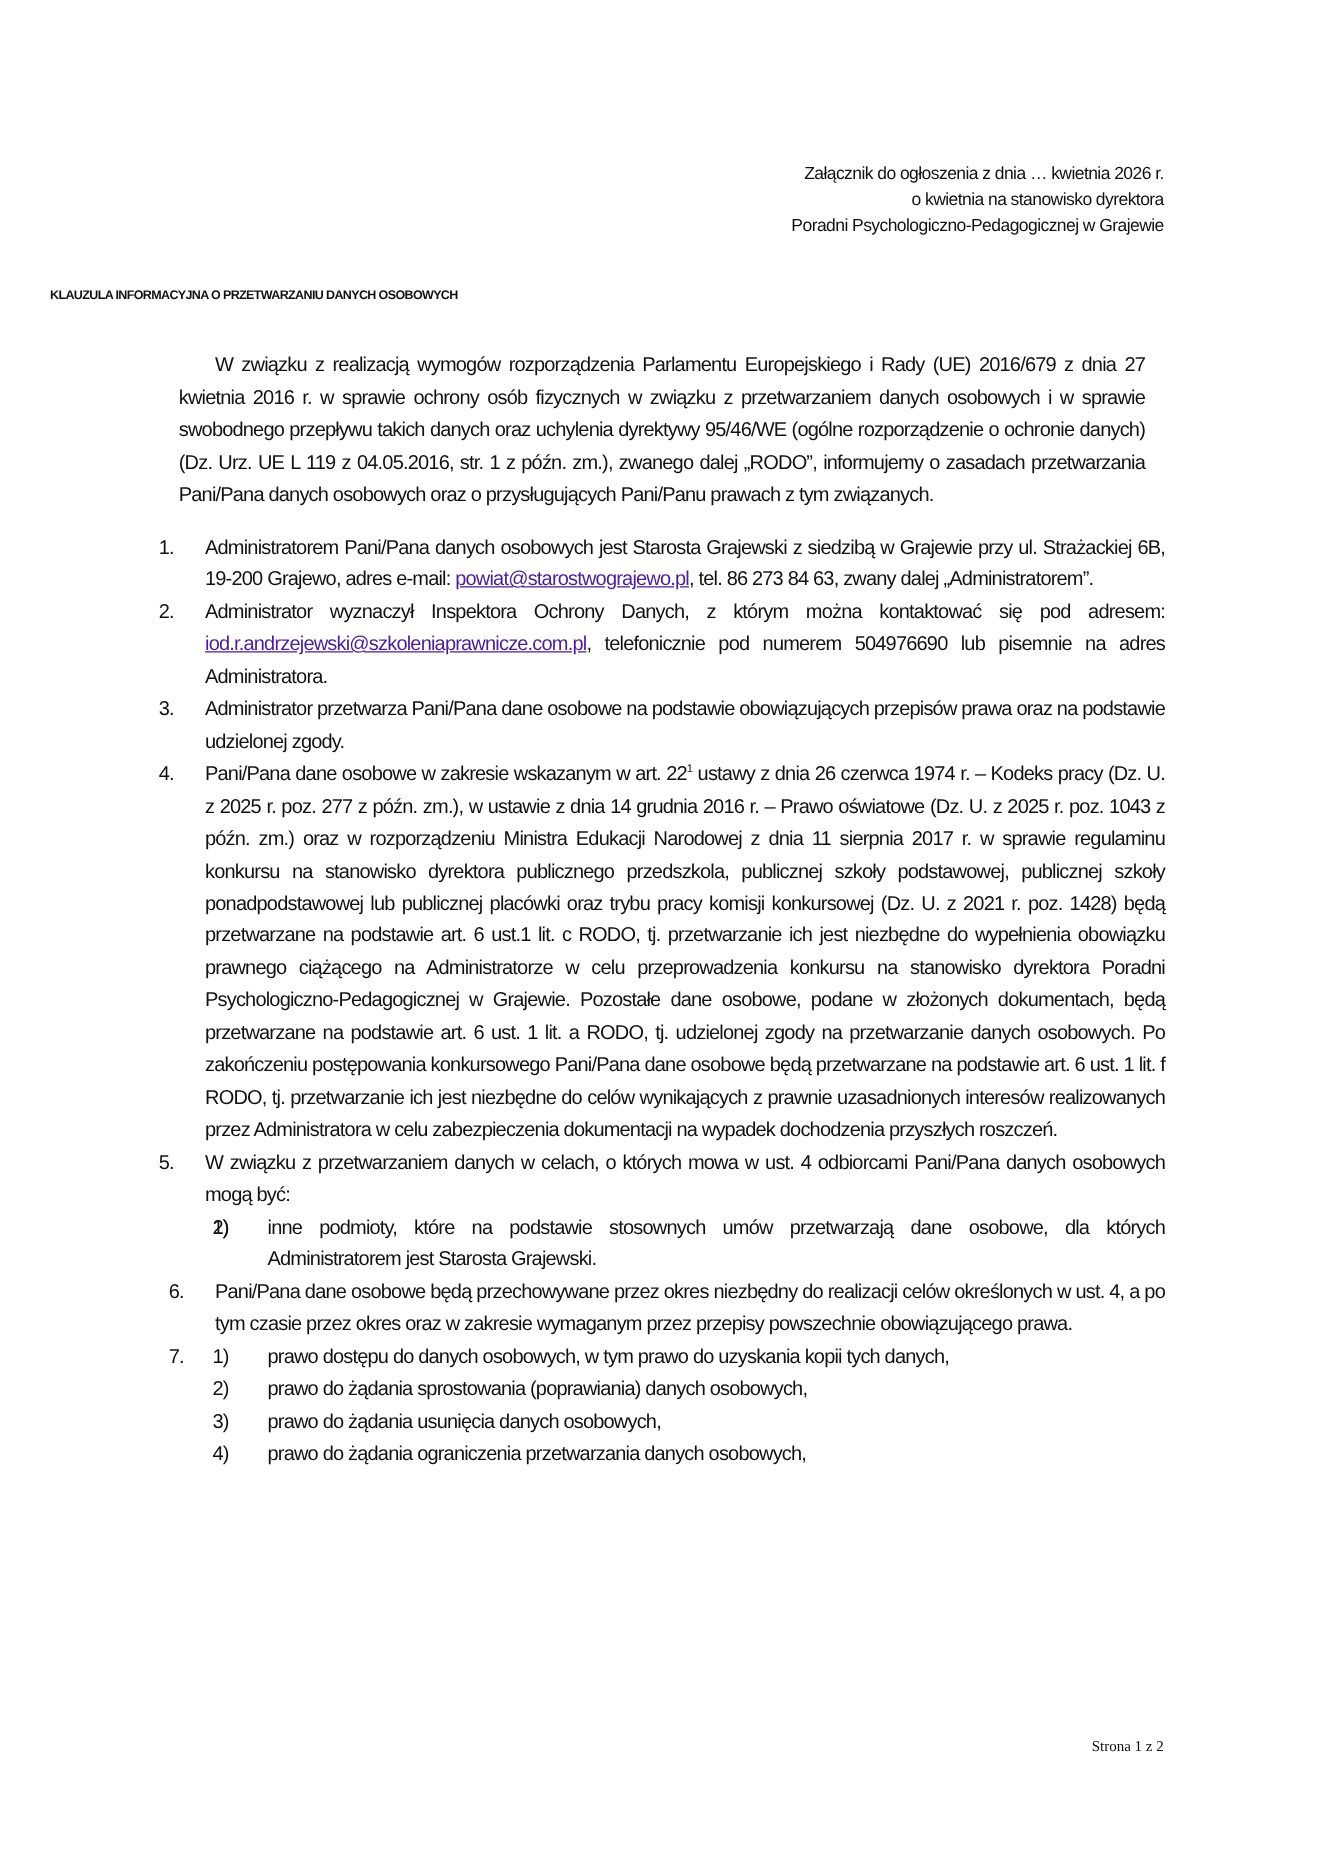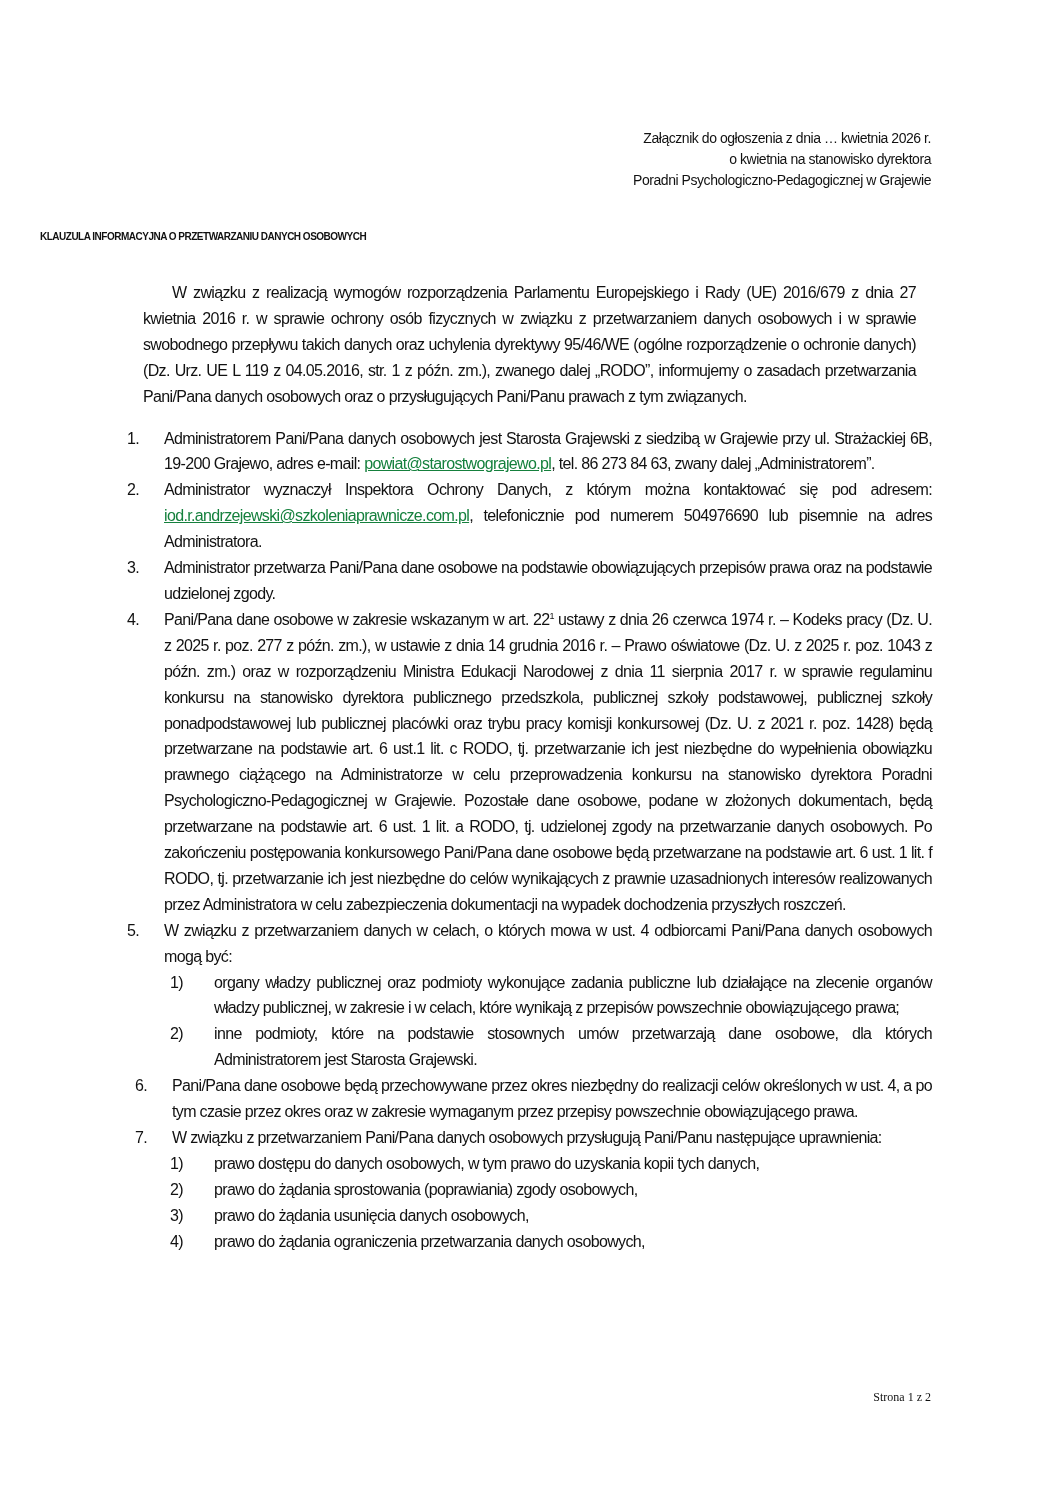--- a/index.html
+++ b/index.html
@@ -15,21 +15,21 @@
                text-align: justify; }
     .intro { text-indent: 29px; margin: 16px; }
     ol.main { list-style: none; margin: 0; padding: 0; }
     ol.main > li { position: relative; padding-left: 37px; margin: 0; }
     ol.main > li .num { position: absolute; left: 0; top: 0; }
     ol.main > li.shift { padding-left: 45px; }
     ol.main > li.shift .num { left: 8px; }
     ol.sub { list-style: none; margin: 0; padding: 0; }
     ol.sub > li { position: relative; padding-left: 50px; }
     ol.sub > li .snum { position: absolute; left: 6px; top: 0; }
-    a.mail { color: #15803d; text-decoration: underline; }
+    a.mail { color: #4c1d95; text-decoration: underline; }
     sup { font-size: 9px; line-height: 0; }
     .footer { position: absolute; right: 127px; top: 1390px;
               font-family: "Liberation Serif", serif; font-size: 12px; margin-left: 40px; }
   </style>
 </head>
 <body>
 
 <div class="page">
   <div class="annex">
     <div>Załącznik do ogłoszenia z dnia … kwietnia 2026 r.</div>
@@ -58,43 +58,41 @@
       <li>
         <span class="num">4.</span>
         <span>Pani/Pana dane osobowe w zakresie wskazanym w art. 22</span><sup>1</sup><span> ustawy z dnia 26 czerwca 1974 r. – Kodeks pracy (Dz. U. z 2025 r. poz. 277 z późn. zm.), w ustawie z dnia 14 grudnia 2016 r. – Prawo oświatowe (Dz. U. z 2025 r. poz. 1043 z późn. zm.) oraz w rozporządzeniu Ministra Edukacji Narodowej z dnia 11 sierpnia 2017 r. w sprawie regulaminu konkursu na stanowisko dyrektora publicznego przedszkola, publicznej szkoły podstawowej, publicznej szkoły ponadpodstawowej lub publicznej placówki oraz trybu pracy komisji konkursowej (Dz. U. z 2021 r. poz. 1428) będą przetwarzane na podstawie art. 6 ust.1 lit. c RODO, tj. przetwarzanie ich jest niezbędne do wypełnienia obowiązku prawnego ciążącego na Administratorze w celu przeprowadzenia konkursu na stanowisko dyrektora Poradni Psychologiczno-Pedagogicznej w Grajewie. Pozostałe dane osobowe, podane w złożonych dokumentach, będą przetwarzane na podstawie art. 6 ust. 1 lit. a RODO, tj. udzielonej zgody na przetwarzanie danych osobowych. Po zakończeniu postępowania konkursowego Pani/Pana dane osobowe będą przetwarzane na podstawie art. 6 ust. 1 lit. f RODO, tj. przetwarzanie ich jest niezbędne do celów wynikających z prawnie uzasadnionych interesów realizowanych przez Administratora w celu zabezpieczenia dokumentacji na wypadek dochodzenia przyszłych roszczeń.</span>
       </li>
       <li>
         <span class="num">5.</span>
         <span>W związku z przetwarzaniem danych w celach, o których mowa w ust. 4 odbiorcami Pani/Pana danych osobowych mogą być:</span>
         <ol class="sub">
           <li>
             <span class="snum">1)</span>
-            <span>organy władzy publicznej oraz podmioty wykonujące zadania publiczne lub działające na zlecenie organów władzy publicznej, w zakresie i w celach, które wynikają z przepisów powszechnie obowiązującego prawa;</span>
           </li>
           <li>
             <span class="snum">2)</span>
             <span>inne podmioty, które na podstawie stosownych umów przetwarzają dane osobowe, dla których Administratorem jest Starosta Grajewski.</span>
           </li>
         </ol>
       </li>
       <li class="shift">
         <span class="num">6.</span>
         <span>Pani/Pana dane osobowe będą przechowywane przez okres niezbędny do realizacji celów określonych w ust. 4, a po tym czasie przez okres oraz w zakresie wymaganym przez przepisy powszechnie obowiązującego prawa.</span>
       </li>
       <li class="shift">
         <span class="num">7.</span>
-        <span>W związku z przetwarzaniem Pani/Pana danych osobowych przysługują Pani/Panu następujące uprawnienia:</span>
         <ol class="sub" style="margin-left:-8px;">
           <li>
             <span class="snum">1)</span>
             <span>prawo dostępu do danych osobowych, w tym prawo do uzyskania kopii tych danych,</span>
           </li>
           <li>
             <span class="snum">2)</span>
-            <span>prawo do żądania sprostowania (poprawiania) zgody osobowych,</span>
+            <span>prawo do żądania sprostowania (poprawiania) danych osobowych,</span>
           </li>
           <li>
             <span class="snum">3)</span>
             <span>prawo do żądania usunięcia danych osobowych,</span>
           </li>
           <li>
             <span class="snum">4)</span>
             <span>prawo do żądania ograniczenia przetwarzania danych osobowych,</span>
           </li>
         </ol>

